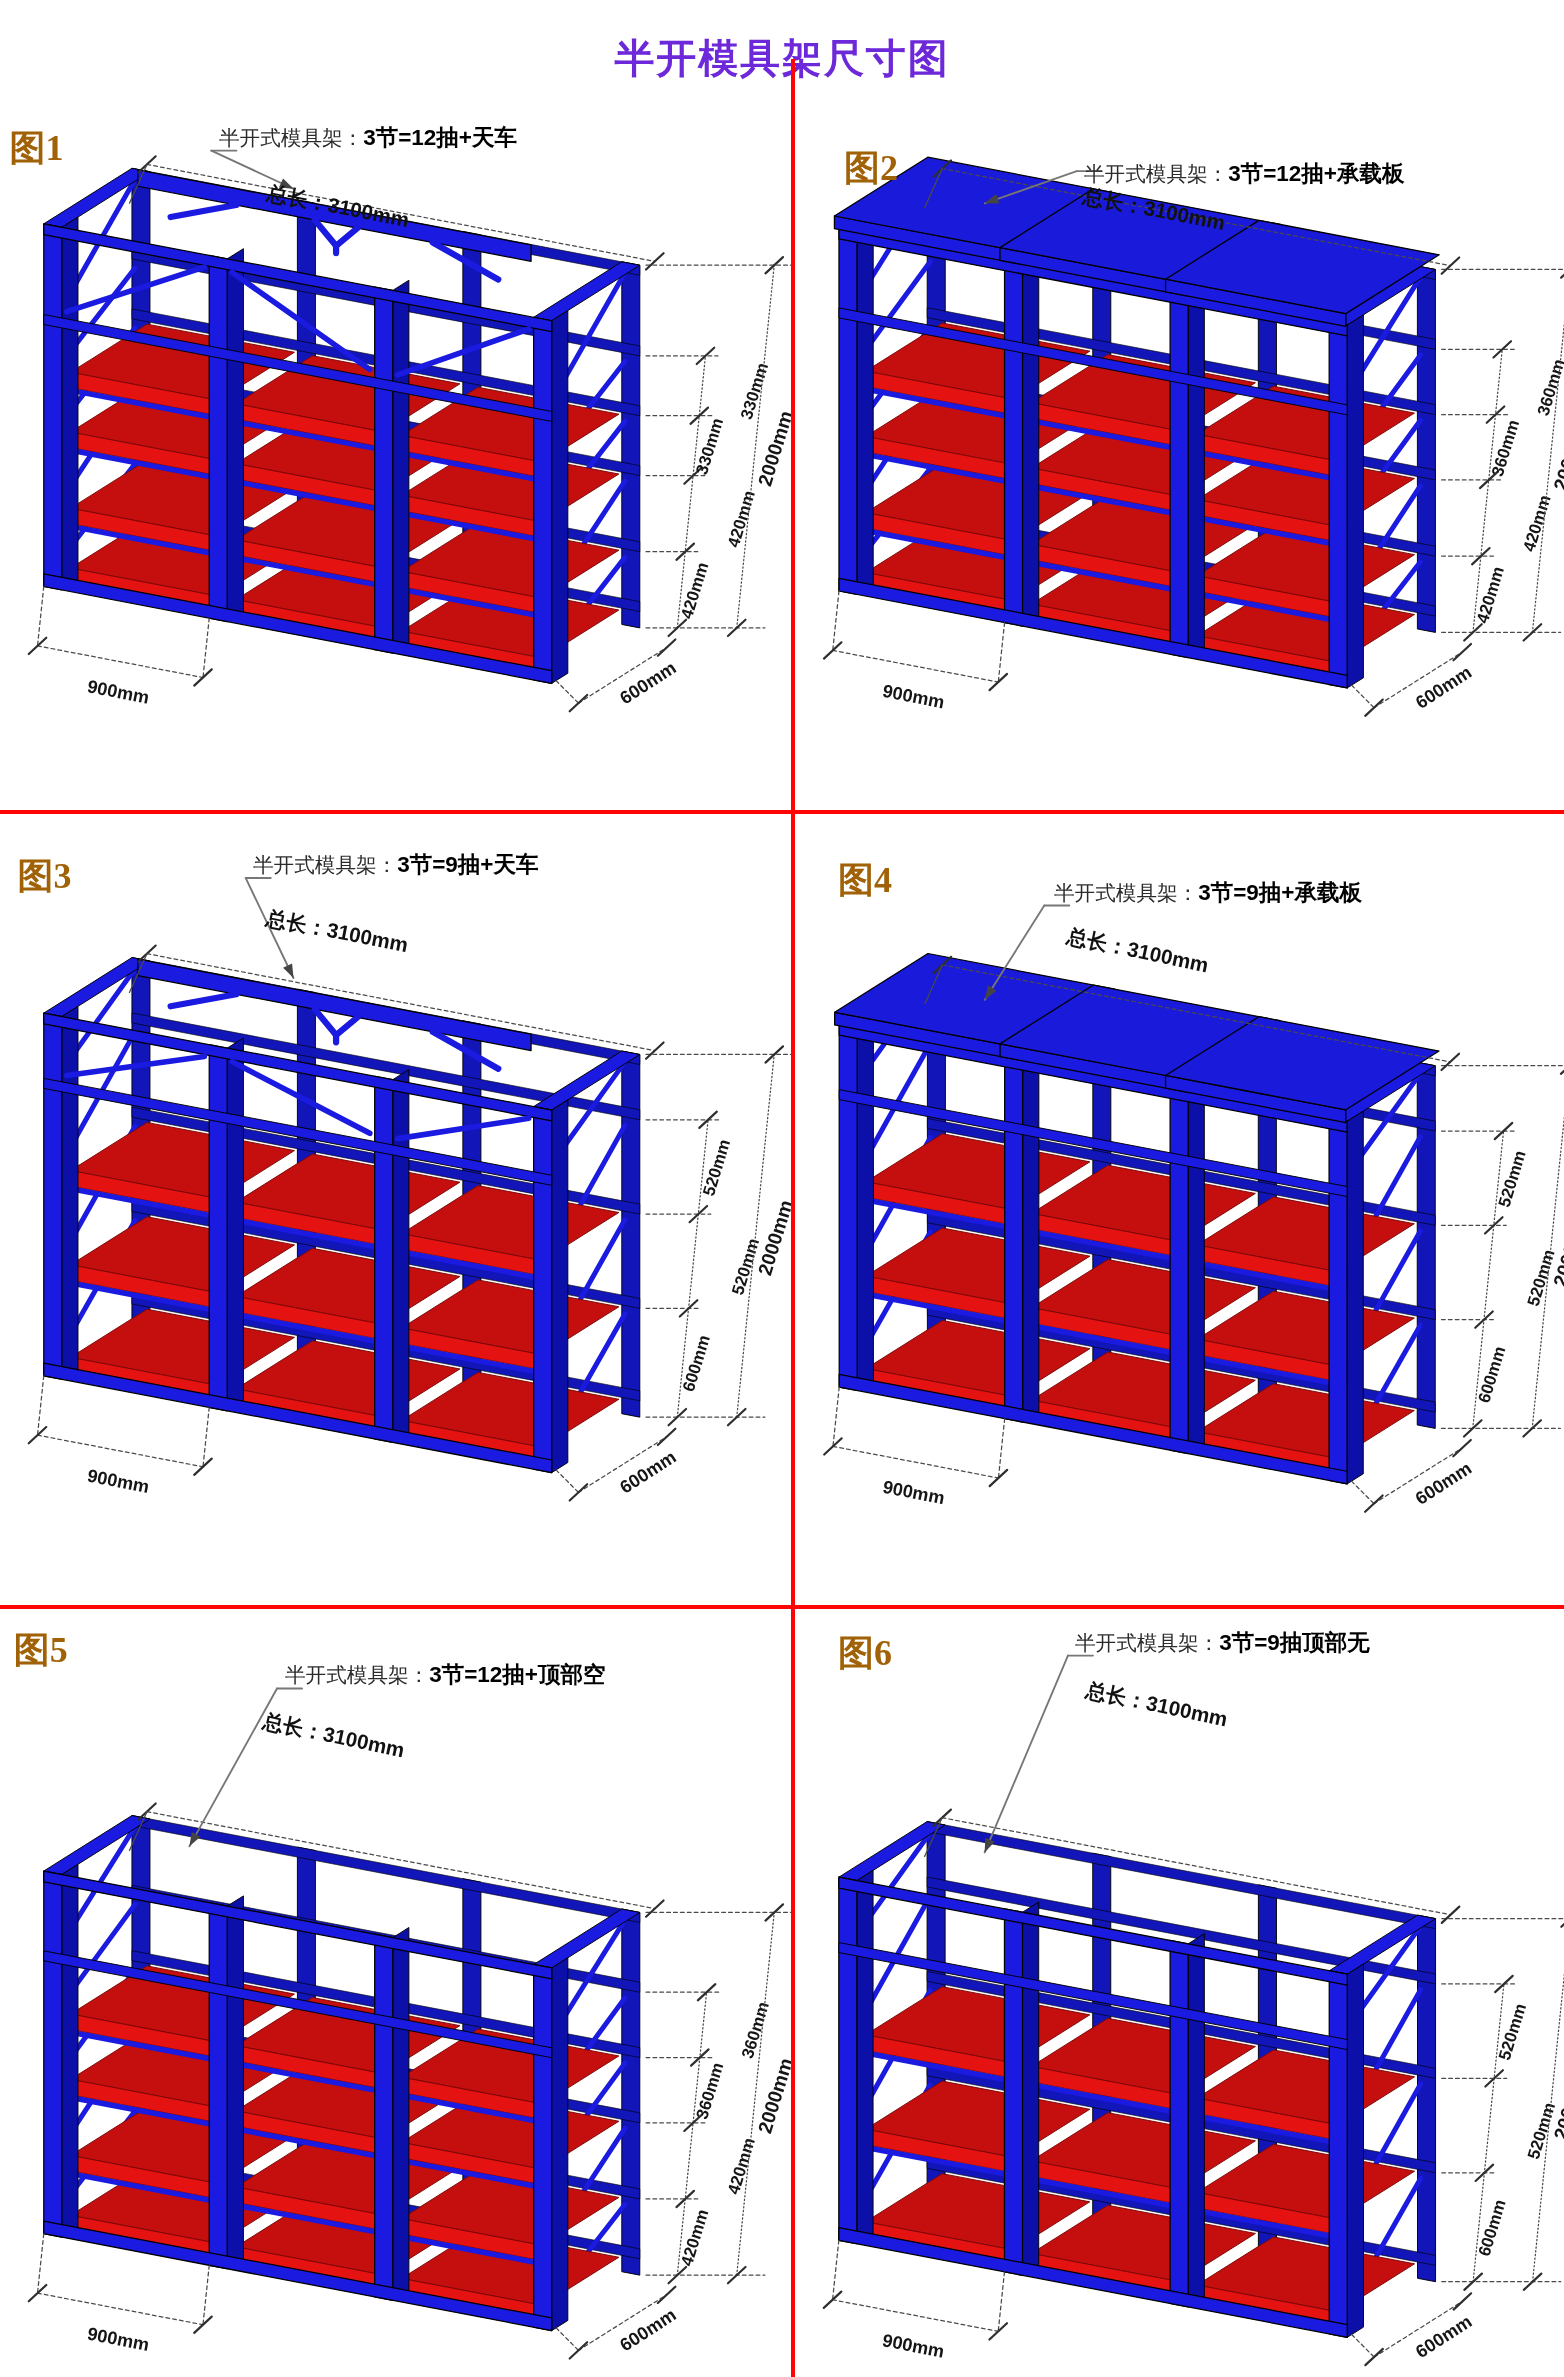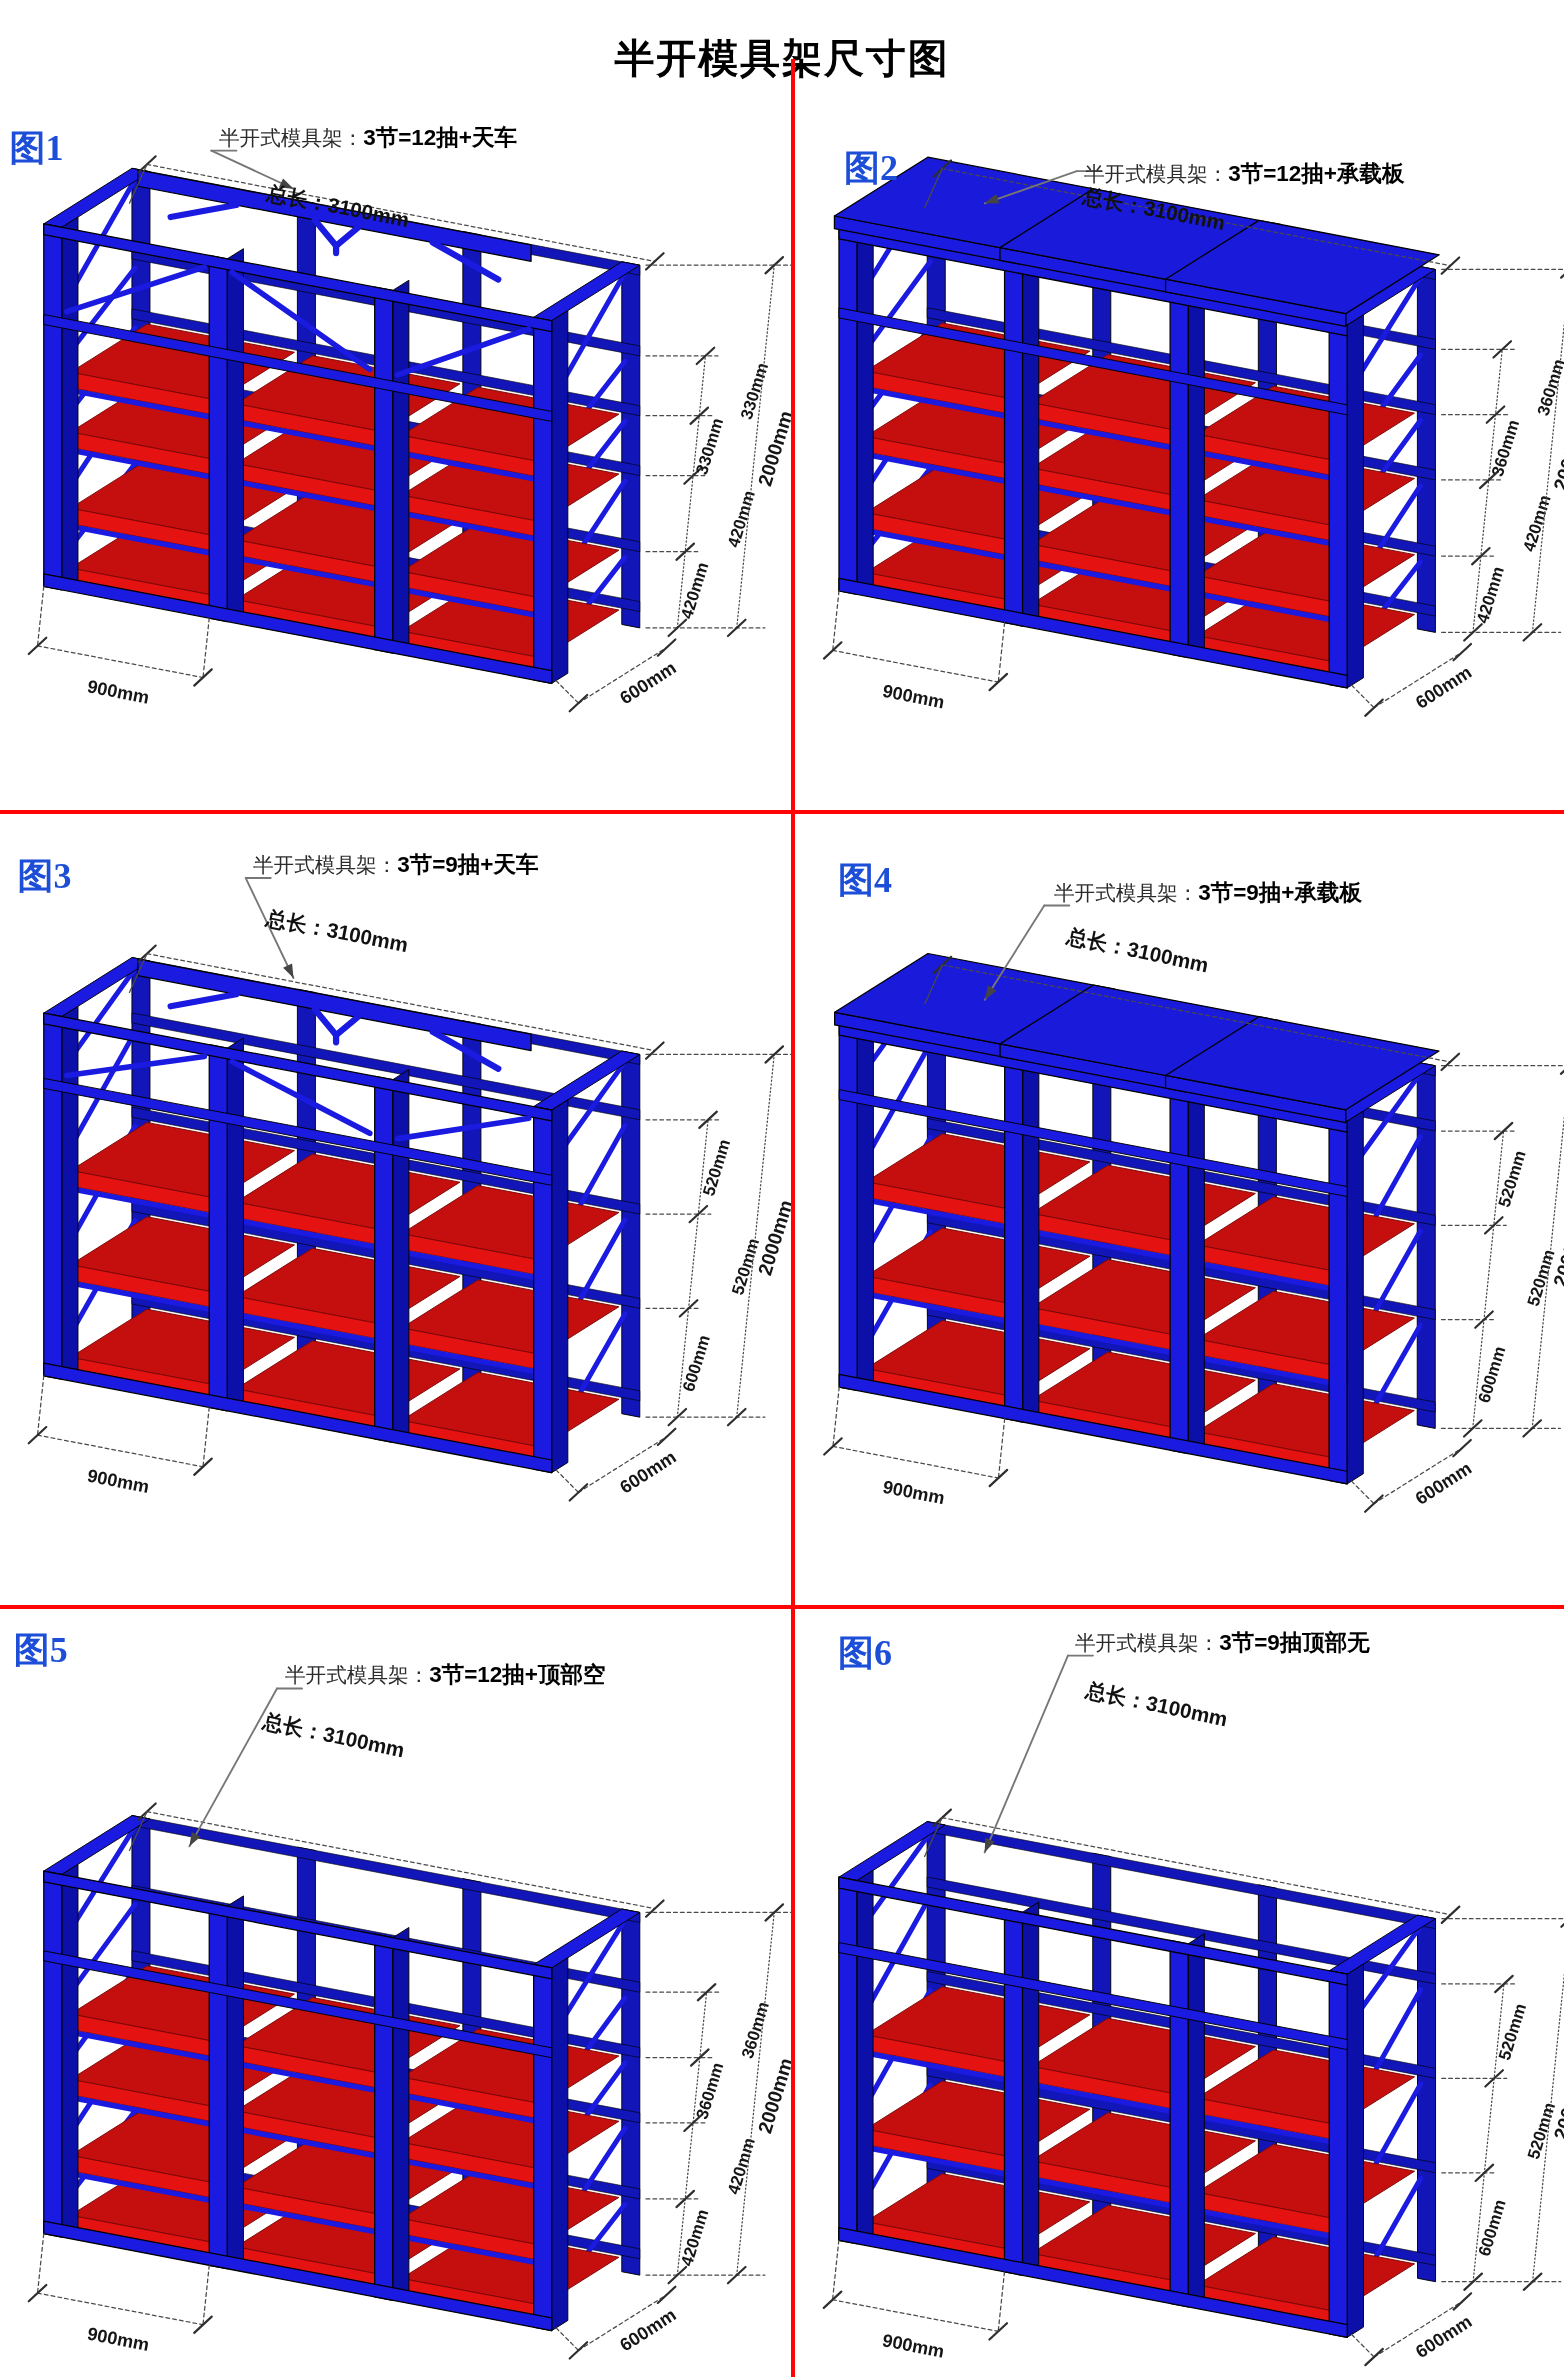--- a/index.html
+++ b/index.html
@@ -1,23 +1,23 @@
 <!DOCTYPE html>
 <html style="font-size:10px"><head>
 <meta charset="utf-8">
 <style>
   html,body{margin:0;padding:0;background:#ffffff;}
   body{width:1564px;height:2377px;position:relative;font-family:"Liberation Sans","DejaVu Sans",sans-serif;}
   .page-title{position:absolute;left:0;top:3.8px;width:1564px;text-align:center;
-    font-size:40px;font-weight:900;color:#000000;letter-spacing:1.9px;}
+    font-size:40px;font-weight:900;color:#6d28d9;letter-spacing:1.9px;}
   .divider-h{position:absolute;left:0;width:1564px;height:3.8px;}
   .divider-v{position:absolute;top:59px;width:3.8px;height:2318px;}
   .panel{position:absolute;overflow:hidden;}
   .panel svg{position:absolute;left:0;top:0;}
-  .fig-label{position:absolute;font-size:36px;font-weight:900;color:#1d4ed8;font-family:"Liberation Serif","DejaVu Serif",serif;}
+  .fig-label{position:absolute;font-size:36px;font-weight:900;color:#a16207;font-family:"Liberation Serif","DejaVu Serif",serif;}
   .spec{position:absolute;font-size:20.6px;color:#2b2b2b;white-space:nowrap;}
   .spec b{font-size:22.5px;color:#000;}
   .zong{position:absolute;font-size:20.6px;font-weight:bold;color:#111;white-space:nowrap;transform-origin:left top;}
 </style>
 </head>
 <body>
 
 <h1 class="page-title">半开模具架尺寸图</h1>
 
 <div class="divider-h" id="div-h1" style="top: 810px; background: rgb(254, 5, 5);"></div>

